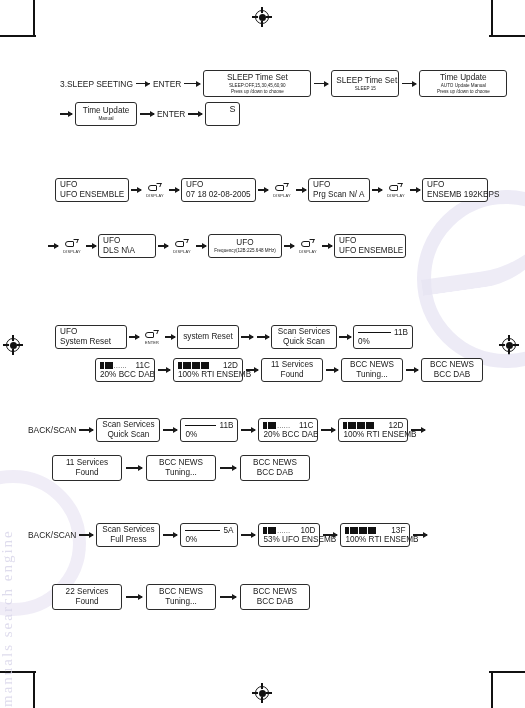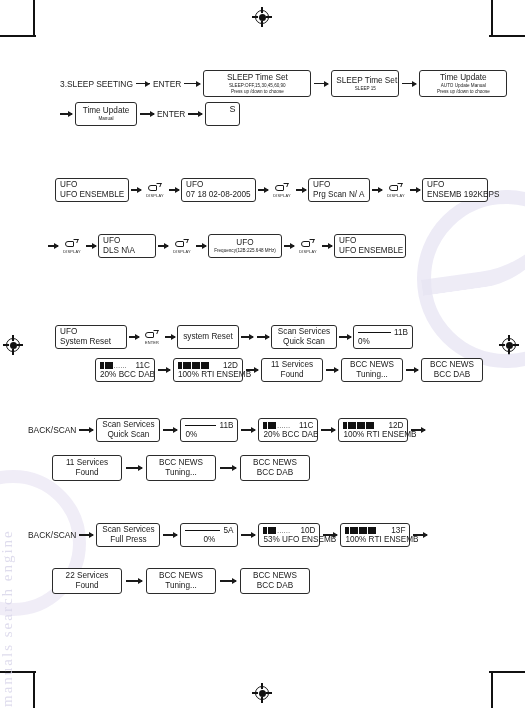--- a/index.html
+++ b/index.html
@@ -539,21 +539,21 @@
         <div class="head"></div>
       </div>
     <div class="box c" style="width:64px;height:24px;">
       <div class="l1">Scan Services</div>
       <div class="l2">Full Press</div>
     </div>
     <div class="arrow" style="width:14px;margin:0 3px;">
         <div class="shaft"></div>
         <div class="head"></div>
       </div>
-    <div class="box" style="width:58px;height:24px;align-items:center;">
+    <div class="box" style="width:58px;height:24px;">
       <div class="prog">
         <div class="line0"></div>
         <div class="code">5A</div>
       </div>
       <div class="l2">0%</div>
     </div>
     <div class="arrow" style="width:14px;margin:0 3px;">
         <div class="shaft"></div>
         <div class="head"></div>
       </div>
@@ -587,21 +587,21 @@
         <div class="code">13F</div>
       </div>
       <div class="l2">100% RTI ENSEMB</div>
     </div>
     <div class="arrow" style="width:14px;margin:0 3px;">
         <div class="shaft"></div>
         <div class="head"></div>
       </div>
   </div>
 
-  <div class="flow" style="left:52px;top:568px;">
+  <div class="flow" style="left:52px;top:584px;">
     <div class="box c" style="width:70px;height:26px;">
       <div class="l1">22 Services</div>
       <div class="l2">Found</div>
     </div>
     <div class="arrow" style="width:16px;margin:0 4px;">
         <div class="shaft"></div>
         <div class="head"></div>
       </div>
     <div class="box c" style="width:70px;height:26px;">
       <div class="l1">BCC NEWS</div>

